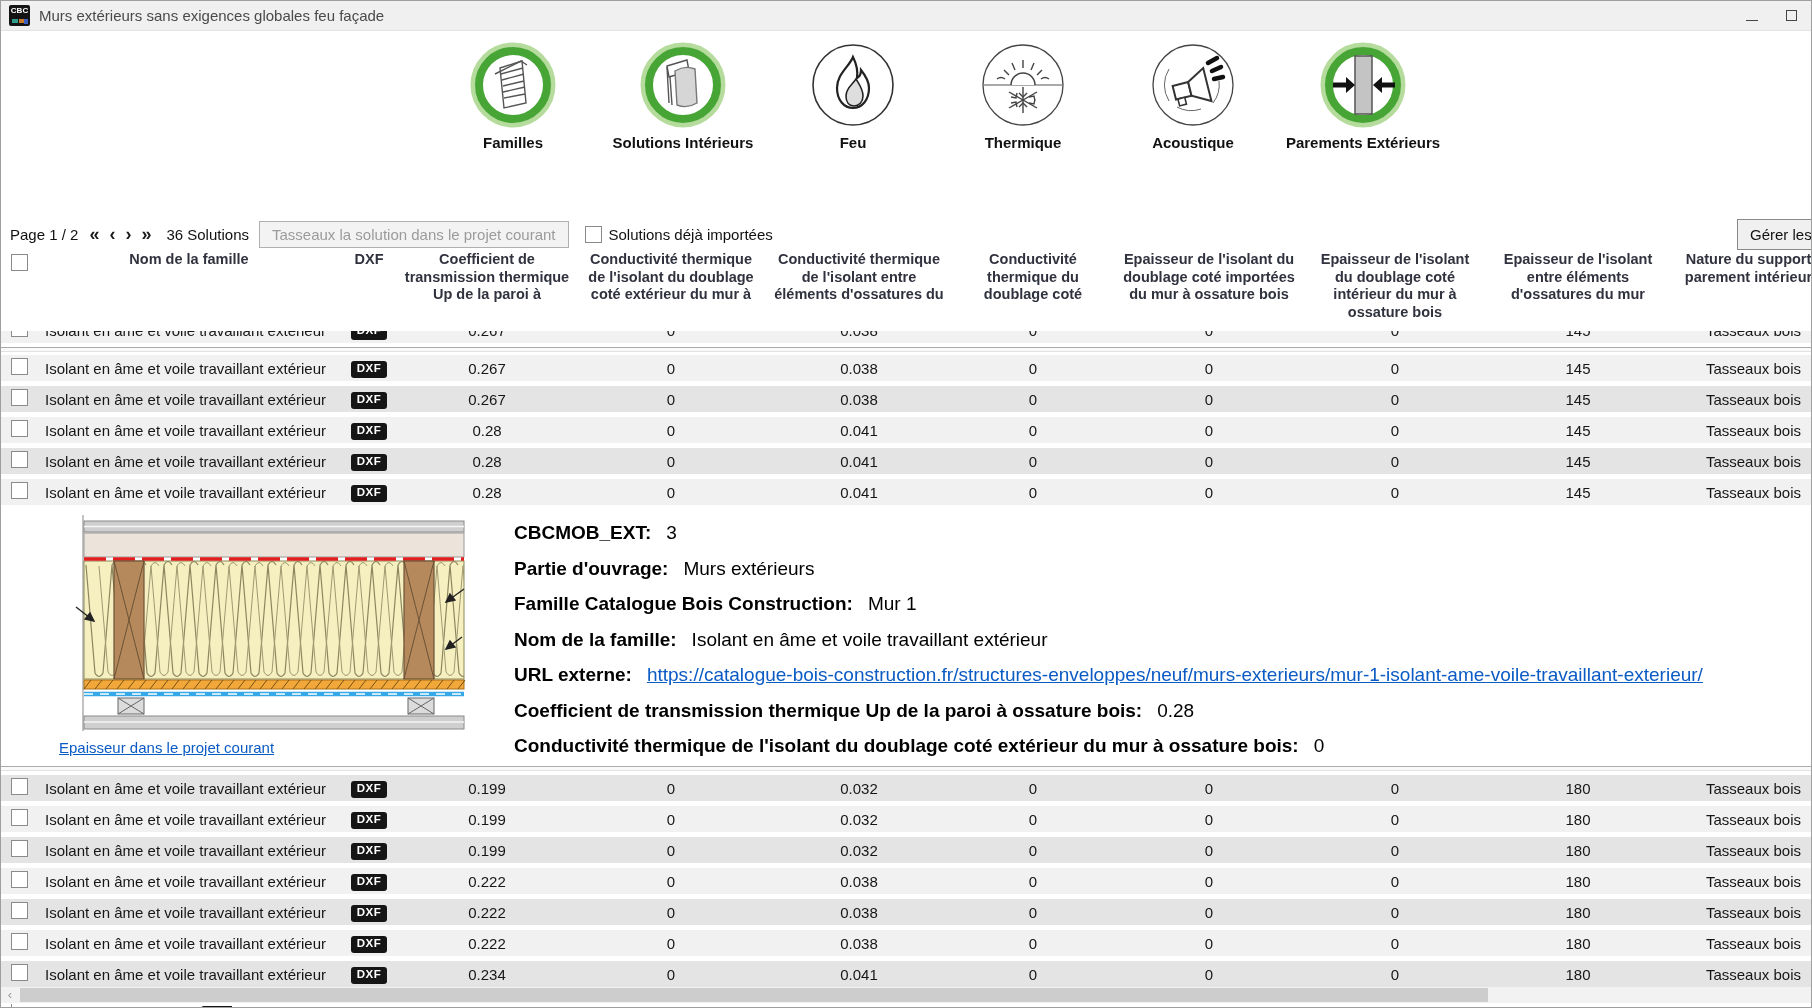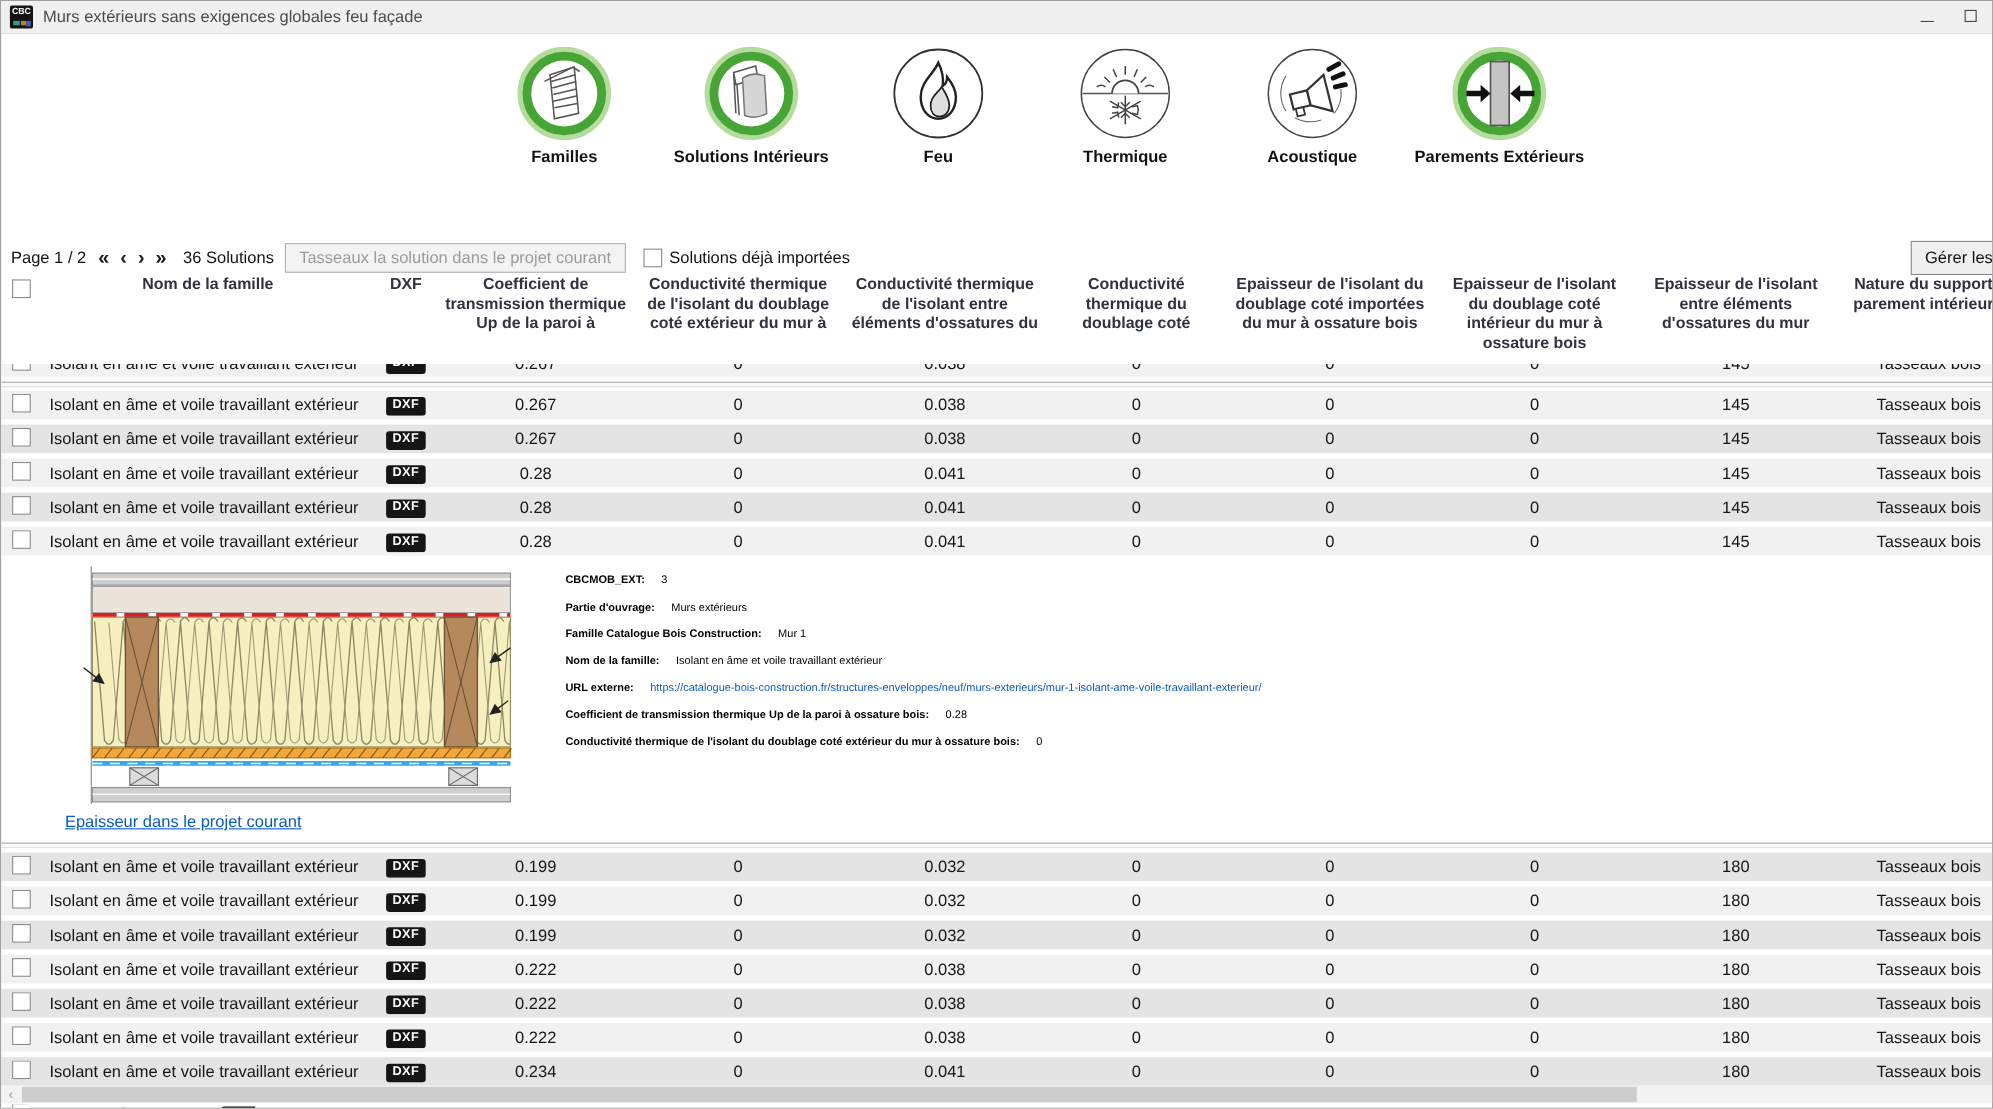--- a/index.html
+++ b/index.html
@@ -55,24 +55,24 @@
   .sep{position:absolute;left:0;width:100%;height:3px;background:#fafafa;
     border-top:1px solid #ababab;border-bottom:1px solid #e2e2e2;box-sizing:content-box;}
   #sep1{top:346px;}
   #sep2{top:765px;}
   #rows-top{position:absolute;top:354px;left:0;width:1876px;}
   #rows-bottom{position:absolute;top:774px;left:0;width:1876px;}
   
   .wall-art{position:absolute;left:73px;top:512px;}
   .import-link{position:absolute;left:58px;top:738px;font-size:15px;color:#0b5bc4;text-decoration:underline;cursor:pointer;}
   .detail-fields{position:absolute;left:513px;top:521px;width:1260px;}
-  .field{font-size:10px;color:#000;margin-bottom:13.5px;white-space:nowrap;}
+  .field{font-size:19px;color:#000;margin-bottom:13.5px;white-space:nowrap;}
   .field .flabel{font-weight:bold;}
   .field .fvalue{margin-left:15px;}
-  .field .fvalue.link{color:#0b5bc4;cursor:pointer;}
+  .field .fvalue.link{color:#0b5bc4;text-decoration:underline;cursor:pointer;}
   
   .hscroll{position:absolute;top:986px;left:0;width:1812px;height:16px;background:#f2f2f2;}
   .hscroll .arrow-btn{position:absolute;left:0;top:0;width:18px;height:16px;background:#f2f2f2;
     color:#9a9a9a;font-size:13px;text-align:center;line-height:15px;cursor:pointer;}
   .hscroll .thumb{position:absolute;left:19px;top:1px;width:1468px;height:14px;background:#cdcdcd;cursor:grab;}
   .sliver-bottom{position:absolute;top:1003px;left:0;width:1100px;height:5px;overflow:hidden;}
   .sliver-bottom .trow{margin-top:-4px;font-weight:bold;background:none;color:#000;}
 </style>
 </head>
 <body>

